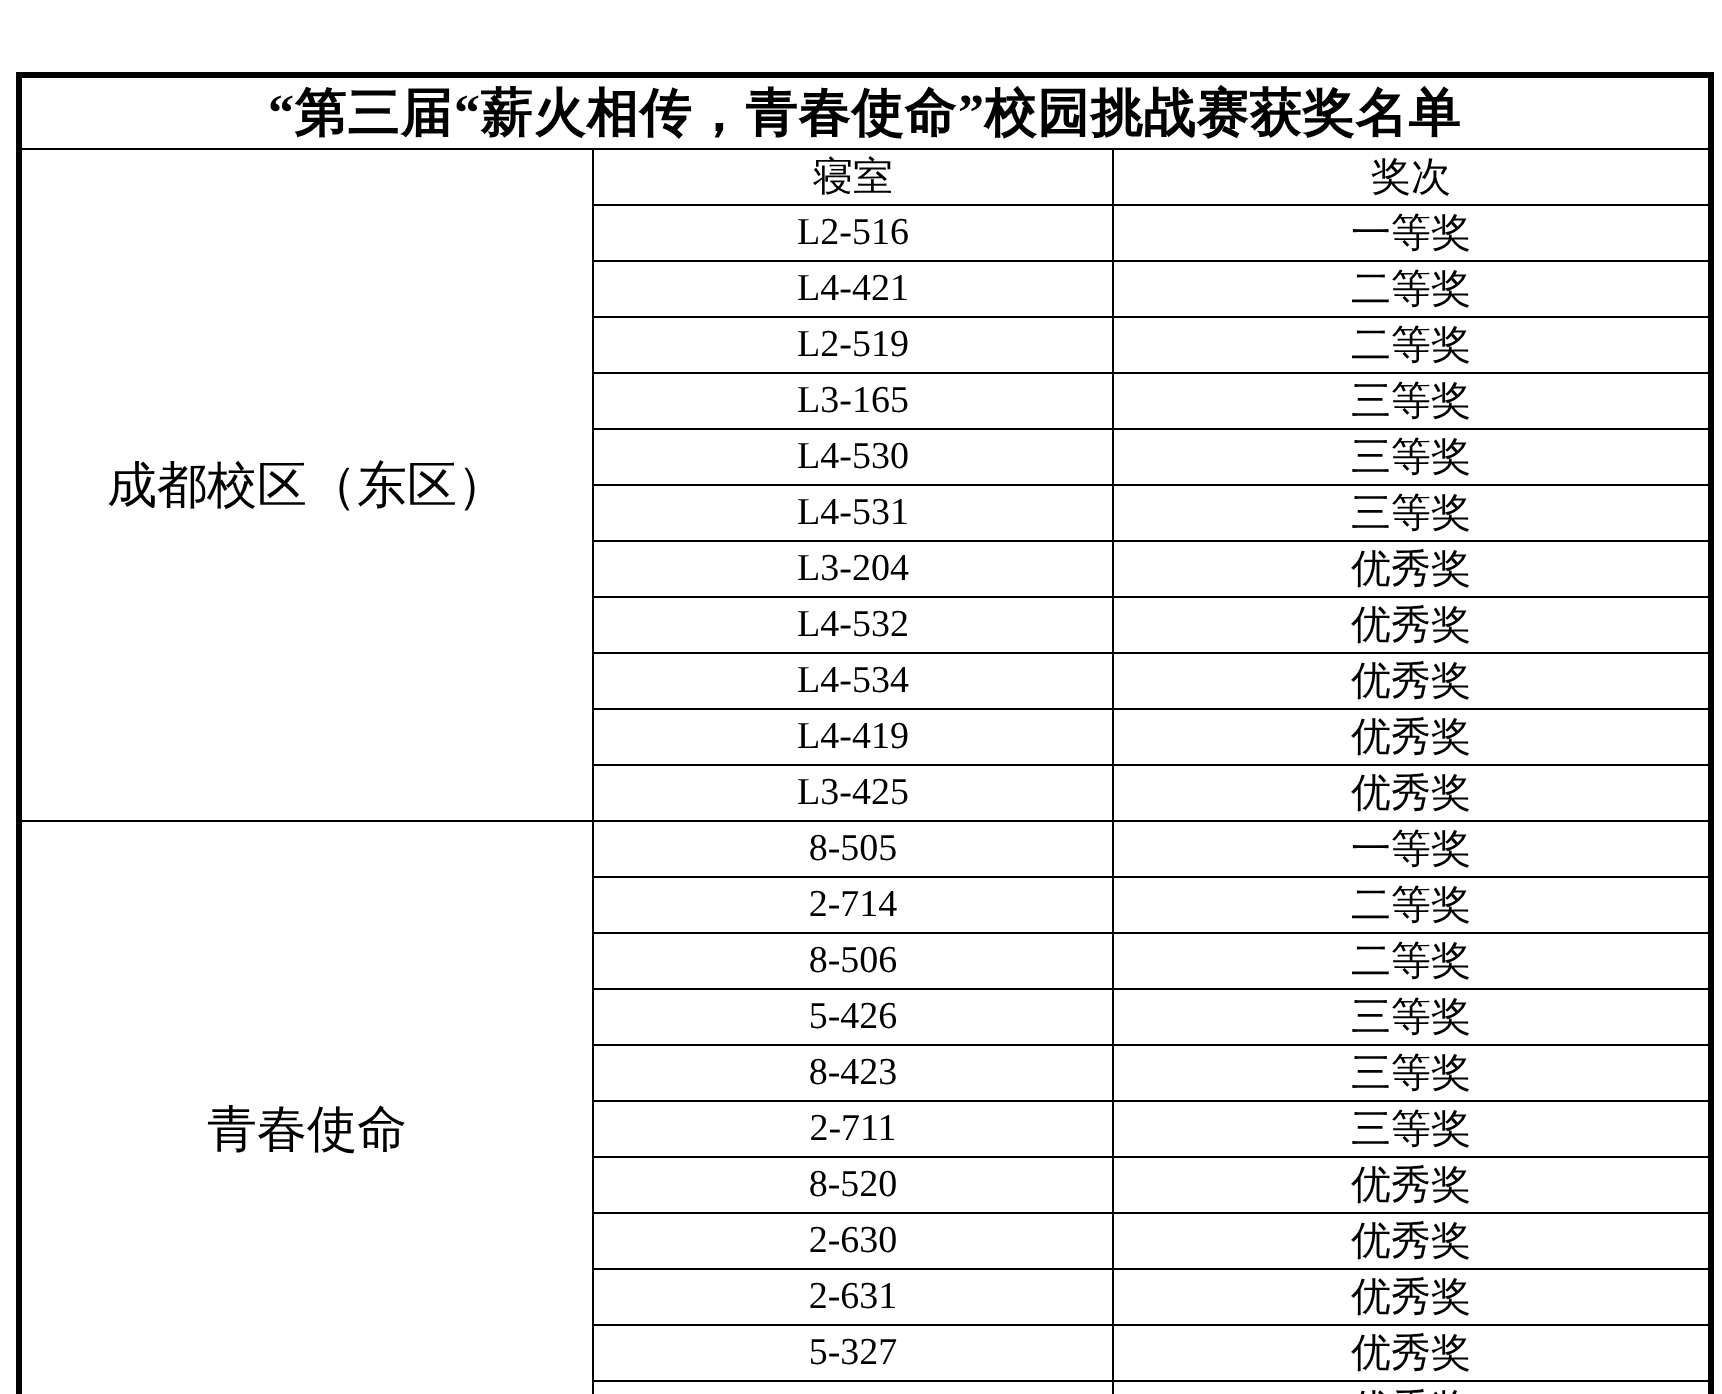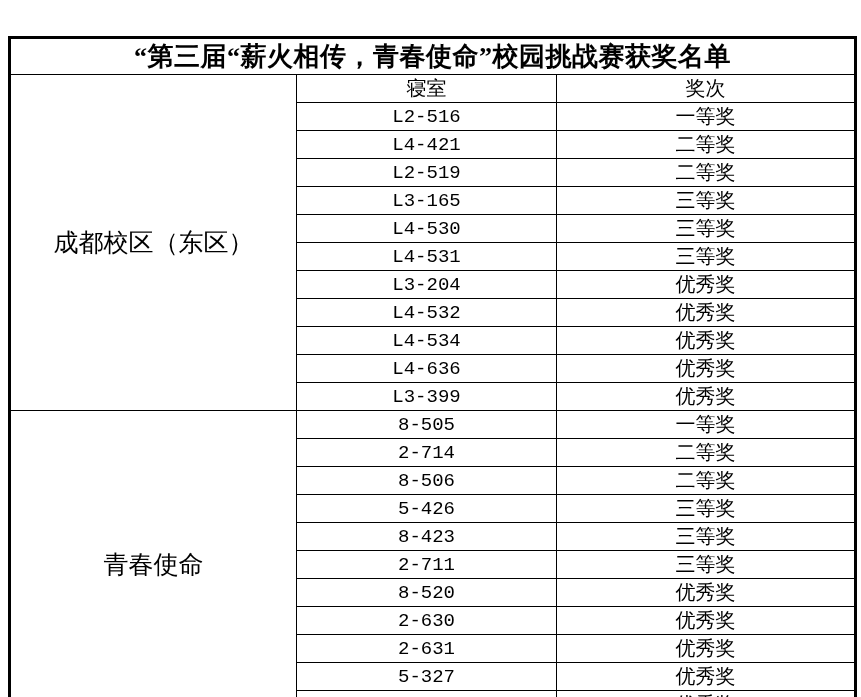--- a/index.html
+++ b/index.html
@@ -53,21 +53,21 @@
   td.campus-cell {
     font-size: 25px;
     font-weight: normal;
     font-family: "Liberation Serif", serif;
   }
   tr.data-row {
     height: 28px;
   }
   td.dorm-cell {
     font-size: 19px;
-    font-family: Liberation Mono, monospace;
+    font-family: Liberation Serif, serif;
   }
   td.award-cell {
     font-size: 20px;
     font-family: Liberation Sans, sans-serif;
   }
 </style>
 </head>
 <body>
 
 <div class="page">
@@ -116,25 +116,25 @@
         </tr>
         <tr class="data-row">
           <td class="dorm-cell">L4-532</td>
           <td class="award-cell">优秀奖</td>
         </tr>
         <tr class="data-row">
           <td class="dorm-cell">L4-534</td>
           <td class="award-cell">优秀奖</td>
         </tr>
         <tr class="data-row">
-          <td class="dorm-cell">L4-636</td>
+          <td class="dorm-cell">L4-419</td>
           <td class="award-cell">优秀奖</td>
         </tr>
         <tr class="data-row">
-          <td class="dorm-cell">L3-399</td>
+          <td class="dorm-cell">L3-425</td>
           <td class="award-cell">优秀奖</td>
         </tr>
         <tr class="data-row">
           <td class="campus-cell" rowspan="11">青春使命</td>
           <td class="dorm-cell">8-505</td>
           <td class="award-cell">一等奖</td>
         </tr>
         <tr class="data-row">
           <td class="dorm-cell">2-714</td>
           <td class="award-cell">二等奖</td>

